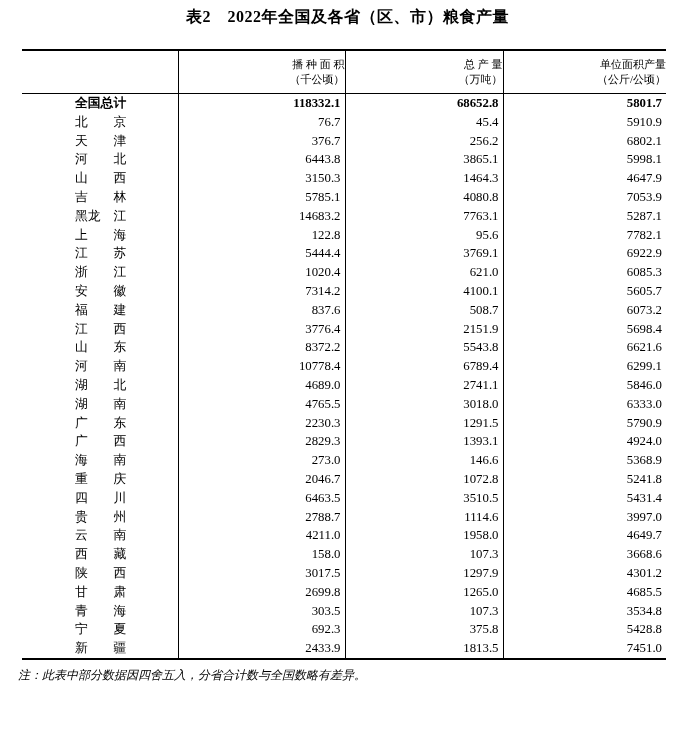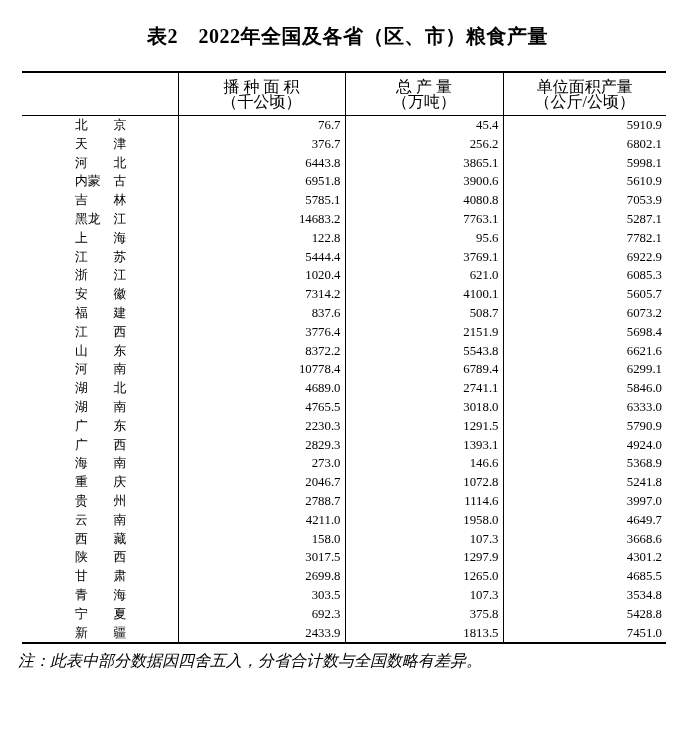--- a/index.html
+++ b/index.html
@@ -6,64 +6,64 @@
     margin: 0; padding: 0;
     width: 695px; height: 729px;
     background: #ffffff;
   }
   body {
     font-family: "Liberation Serif", "DejaVu Serif", serif;
     color: #000000;
     overflow: hidden;
   }
   .title {
-    margin-top: 23px;
+    margin-top: 7px;
     text-align: center;
-    font-size: 20px;
+    font-size: 16px;
     font-weight: bold;
     white-space: pre;
     letter-spacing: 0.5px;
   }
   table.grain {
     border-collapse: collapse;
     table-layout: fixed;
     margin: 21px 0 0 22px;
     width: 644px;
     border-top: 2.5px solid #000;
     border-bottom: 2.5px solid #000;
   }
   th, td { padding: 0; }
   .v { border-right: 1px solid #000; }
   thead th {
     border-bottom: 1.5px solid #000;
     height: 42px;
-    font-size: 16px;
+    font-size: 11px;
     font-weight: normal;
     vertical-align: middle;
-    text-align: center;
+    text-align: right;
     line-height: 15px;
   }
   tbody td {
     height: 18.8px;
     font-size: 12.8px;
     line-height: 18.8px;
   }
   td.name {
     text-align: left;
     padding-left: 53px;
     white-space: pre;
   }
   td.num {
     text-align: right;
     padding-right: 4px;
   }
   tr.total td { font-weight: bold; }
   .note {
     margin: 7px 0 0 18px;
-    font-size: 16px;
+    font-size: 12px;
     font-style: italic;
   }
 </style>
 </head>
 <body>
 
 <div class="page">
 
   <div class="title">表2　2022年全国及各省（区、市）粮食产量</div>
 
@@ -85,43 +85,49 @@
           <div>总 产 量</div>
           <div>（万吨）</div>
         </th>
         <th>
           <div>单位面积产量</div>
           <div>（公斤/公顷）</div>
         </th>
       </tr>
     </thead>
     <tbody>
+        <tr class="total">
+          <td class="name v">全国总计</td>
+          <td class="num v">118332.1</td>
+          <td class="num v">68652.8</td>
+          <td class="num">5801.7</td>
+        </tr>
         <tr>
           <td class="name v">北　　京</td>
           <td class="num v">76.7</td>
           <td class="num v">45.4</td>
           <td class="num">5910.9</td>
         </tr>
         <tr>
           <td class="name v">天　　津</td>
           <td class="num v">376.7</td>
           <td class="num v">256.2</td>
           <td class="num">6802.1</td>
         </tr>
         <tr>
           <td class="name v">河　　北</td>
           <td class="num v">6443.8</td>
           <td class="num v">3865.1</td>
           <td class="num">5998.1</td>
         </tr>
         <tr>
-          <td class="name v">内蒙　古</td>
-          <td class="num v">6951.8</td>
-          <td class="num v">3900.6</td>
-          <td class="num">5610.9</td>
+          <td class="name v">山　　西</td>
+          <td class="num v">3150.3</td>
+          <td class="num v">1464.3</td>
+          <td class="num">4647.9</td>
         </tr>
         <tr>
           <td class="name v">吉　　林</td>
           <td class="num v">5785.1</td>
           <td class="num v">4080.8</td>
           <td class="num">7053.9</td>
         </tr>
         <tr>
           <td class="name v">黑龙　江</td>
           <td class="num v">14683.2</td>
@@ -206,20 +212,26 @@
           <td class="num v">146.6</td>
           <td class="num">5368.9</td>
         </tr>
         <tr>
           <td class="name v">重　　庆</td>
           <td class="num v">2046.7</td>
           <td class="num v">1072.8</td>
           <td class="num">5241.8</td>
         </tr>
         <tr>
+          <td class="name v">四　　川</td>
+          <td class="num v">6463.5</td>
+          <td class="num v">3510.5</td>
+          <td class="num">5431.4</td>
+        </tr>
+        <tr>
           <td class="name v">贵　　州</td>
           <td class="num v">2788.7</td>
           <td class="num v">1114.6</td>
           <td class="num">3997.0</td>
         </tr>
         <tr>
           <td class="name v">云　　南</td>
           <td class="num v">4211.0</td>
           <td class="num v">1958.0</td>
           <td class="num">4649.7</td>

